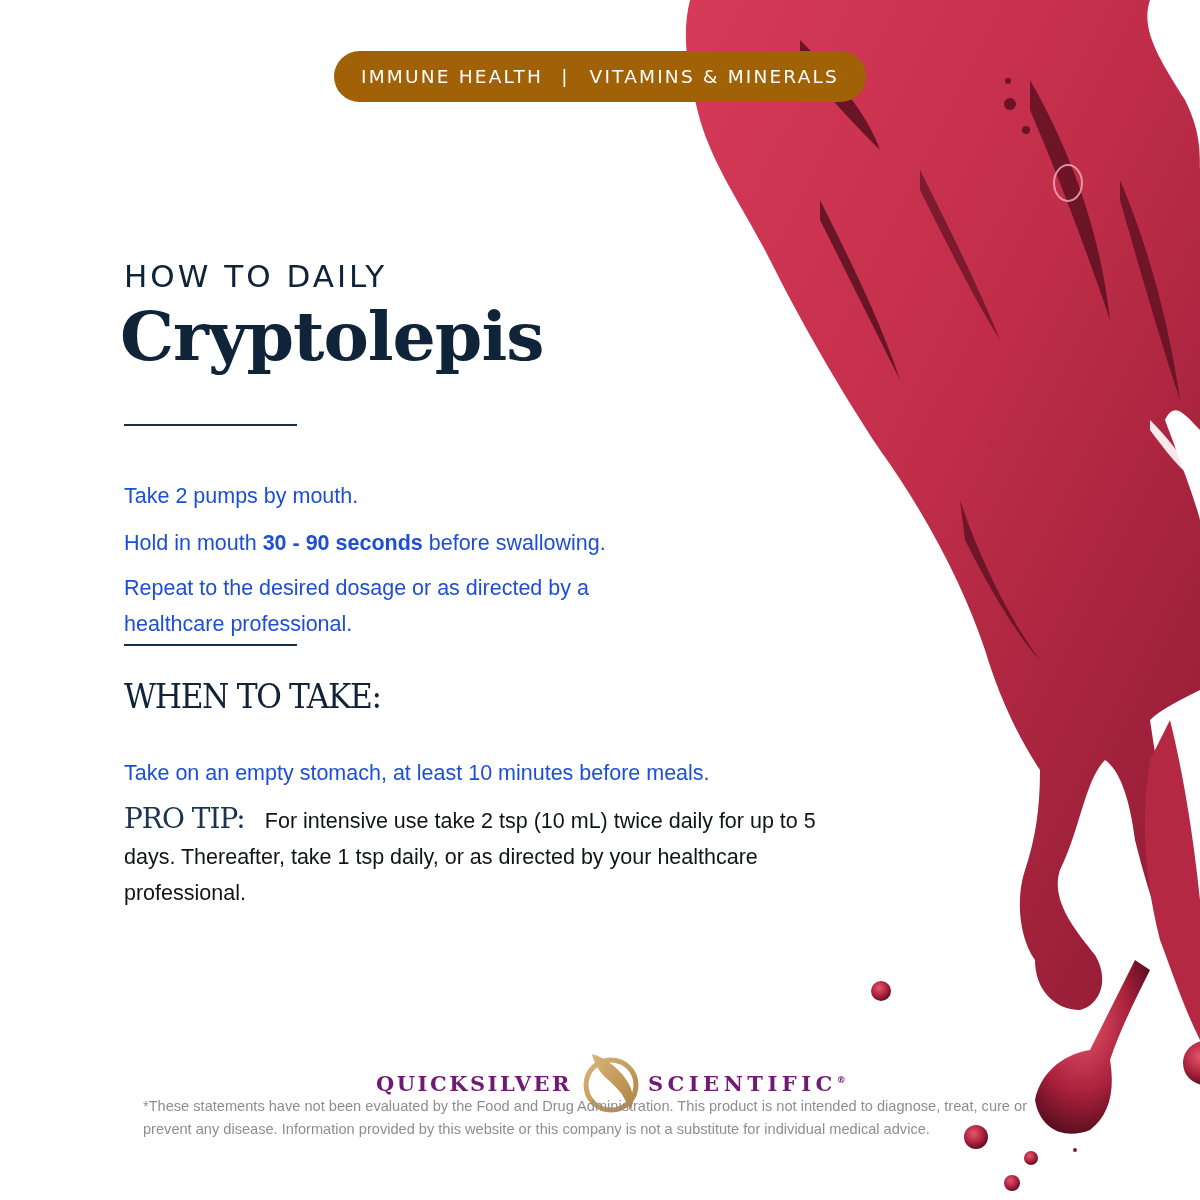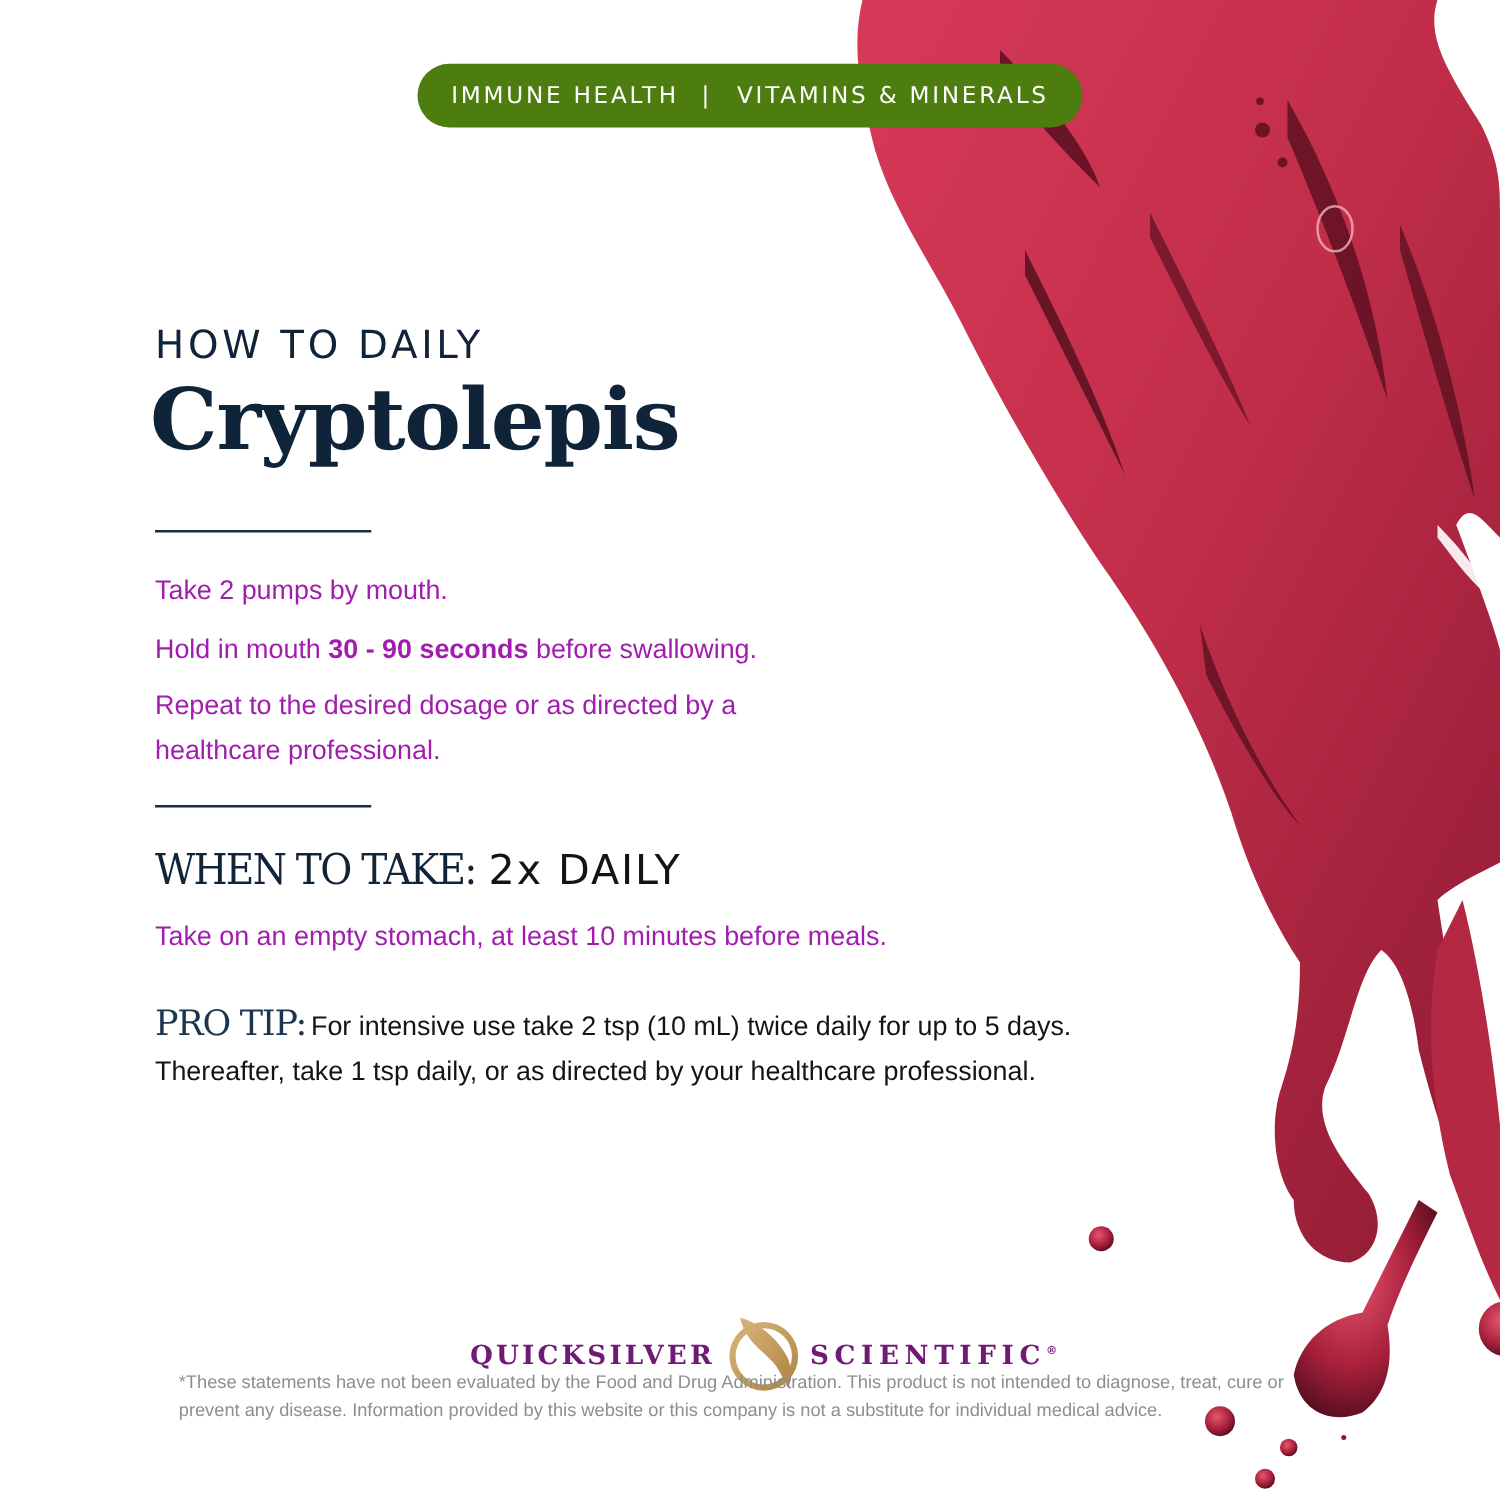--- a/index.html
+++ b/index.html
@@ -7,42 +7,43 @@
       width: 1200px; height: 1200px; position: relative; overflow: hidden;
       background: #ffffff;
       font-family: "DejaVu Sans", sans-serif;
       color: #111418;
     }
     .splash { position: absolute; left: 0; top: 0; width: 1200px; height: 1200px; z-index: 0; }
     .layer { position: absolute; z-index: 2; }
 
     .pill {
       left: 334px; top: 51px; width: 532px; height: 51px;
-      background: #4d7c0f; border-radius: 26px;
+      background: #a16207; border-radius: 26px;
       display: flex; align-items: center; justify-content: center;
       color: #ffffff; font-family: "DejaVu Sans", sans-serif;
       font-size: 18.5px; letter-spacing: 2.2px; white-space: nowrap;
     }
     .pill .sep { margin: 0 20px 0 18px; }
 
     .howto {
       left: 124px; top: 258px;
       font-family: "DejaVu Sans", sans-serif; font-size: 31px;
       letter-spacing: 3px; color: #0f2339; font-weight: normal;
     }
     .product {
       left: 120px; top: 296px;
       font-family: "DejaVu Serif", serif; font-weight: bold;
       font-size: 68px; letter-spacing: -1px; color: #0f2339;
     }
     .rule { position: absolute; left: 124px; width: 173px; height: 2px; background: #1b2d44; z-index: 2; }
 
     .body-text {
-      font-family: "Liberation Sans", sans-serif; font-size: 21.5px; color: #a21caf;
+      font-family: "Liberation Sans", sans-serif; font-size: 21.5px; color: #1d4ed8;
       line-height: 36px;
+      margin-top: 24px;
     }
     .body-text b { font-weight: bold; }
 
     .when-heading {
       left: 124px; top: 676px; white-space: nowrap;
       display: flex; align-items: flex-start;
     }
     .when-label {
       font-family: "DejaVu Serif", serif; font-size: 34px; color: #0f2339;
       letter-spacing: -1.5px; transform: scaleX(0.92); transform-origin: left;
@@ -52,21 +53,21 @@
       font-family: "DejaVu Sans", sans-serif; font-size: 33px; color: #111418;
       letter-spacing: 1.5px; margin-left: -12px;
     }
 
     .protip {
       left: 124px; top: 801px; width: 740px;
       font-family: "Liberation Sans", sans-serif; font-size: 21.5px; line-height: 36px; color: #111418;
     }
     .protip .label {
       font-family: "DejaVu Serif", serif; font-size: 28px; color: #1a3552;
-      letter-spacing: -1px; margin-right: 4px;
+      letter-spacing: -1px; margin-right: 20px;
     }
 
     .logo {
       left: 376px; top: 1048px; height: 70px;
       display: flex; align-items: center; white-space: nowrap;
     }
     .logo-word {
       font-family: "DejaVu Serif", serif; font-weight: bold; font-size: 21px; color: #701a75;
       letter-spacing: 2.5px;
     }
@@ -149,21 +150,20 @@
 <div class="rule" style="top:424px;"></div>
 
 <div class="layer body-text" style="left:124px; top:454px;">Take 2 pumps by mouth.</div>
 <div class="layer body-text" style="left:124px; top:501px;"><span>Hold in mouth </span><b>30 - 90 seconds</b><span> before swallowing.</span></div>
 <div class="layer body-text" style="left:124px; top:546px; width:540px;">Repeat to the desired dosage or as directed by a healthcare professional.</div>
 
 <div class="rule" style="top:644px;"></div>
 
 <div class="layer when-heading">
   <span class="when-label">WHEN TO TAKE:</span>
-  <span class="when-value">2x DAILY</span>
 </div>
 <div class="layer body-text" style="left:124px; top:731px;">Take on an empty stomach, at least 10 minutes before meals.</div>
 
 <div class="layer protip"><span class="label">PRO TIP:</span><span>For intensive use take 2 tsp (10 mL) twice daily for up to 5 days. Thereafter, take 1 tsp daily, or as directed by your healthcare professional.</span></div>
 
 <div class="layer logo">
   <span class="logo-word">QUICKSILVER</span>
   <svg class="logo-mark" viewBox="0 0 66 70">
     <defs>
       <linearGradient id="gGold" x1="0" y1="0" x2="1" y2="1">

